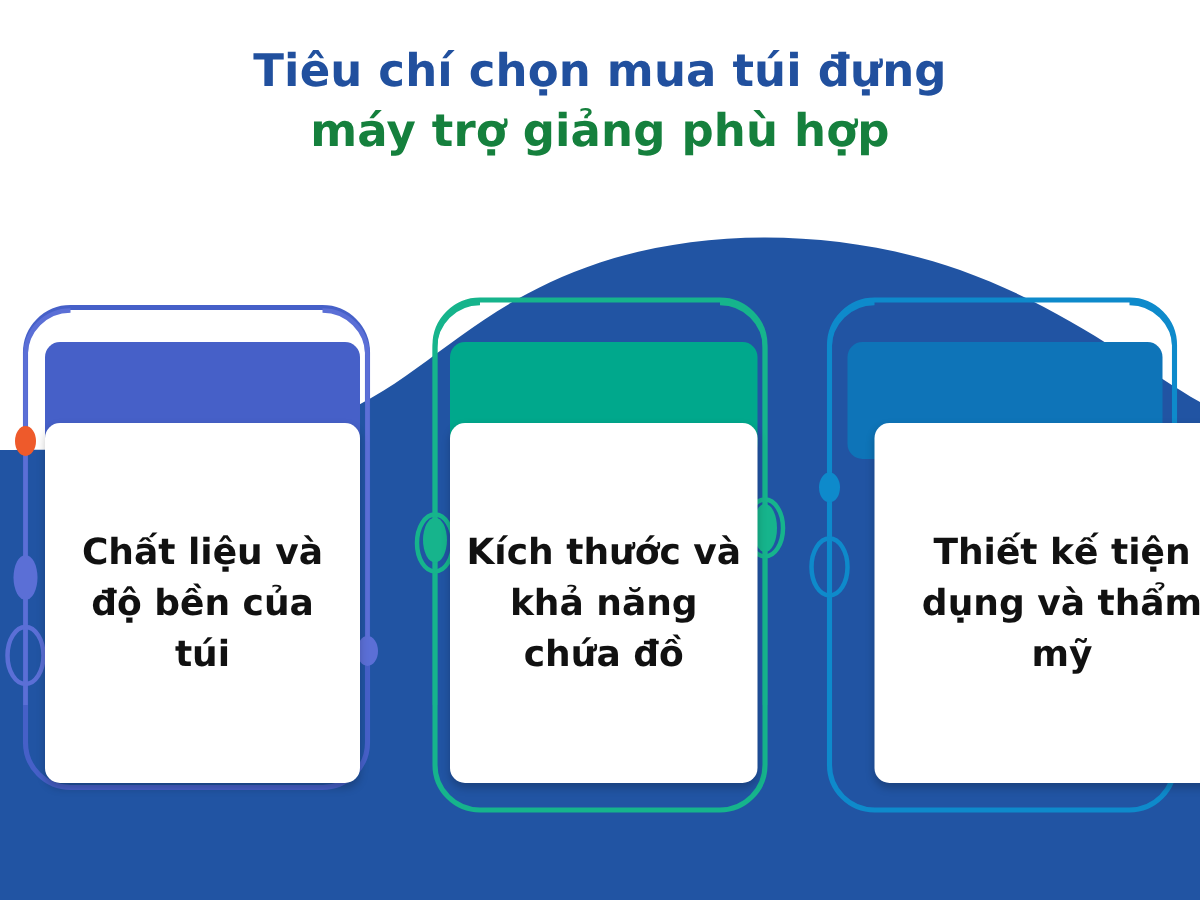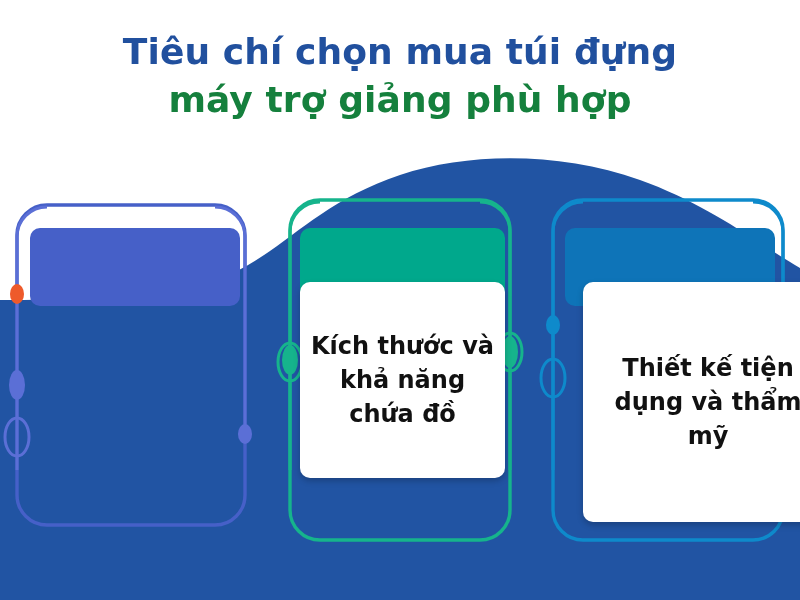--- a/index.html
+++ b/index.html
@@ -27,21 +27,21 @@
   .title-block {
     position: absolute;
     left: 0;
     top: 28px;
     width: 800px;
     text-align: center;
     z-index: 40;
   }
   .title-line {
     display: block;
-    font-size: 36px;
+    font-size: 30px;
     font-weight: bold;
     line-height: 1.33;
     letter-spacing: 0.1px;
     white-space: nowrap;
   }
   .title-line-1 { color: #21509E; }
   .title-line-2 { color: #15803d; }
 
   
   .card {
@@ -72,21 +72,21 @@
   }
 
   
   #card-1 { left: 0; top: 200px; width: 260px; height: 340px; }
   #card-1 .card-header { left: 30px; top: 28px; width: 210px; height: 78px; background: #4660C8; }
   #card-1 .card-body   { left: 30px; top: 82px; width: 210px; height: 240px; }
 
   
   #card-2 { left: 285px; top: 195px; width: 235px; height: 350px; }
   #card-2 .card-header { left: 15px; top: 33px; width: 205px; height: 78px; background: #00A88C; }
-  #card-2 .card-body   { left: 15px; top: 87px; width: 205px; height: 196px; }
+  #card-2 .card-body   { left: 15px; top: 87px; width: 205px; height: 240px; }
 
   
   #card-3 { left: 550px; top: 195px; width: 240px; height: 350px; }
   #card-3 .card-header { left: 15px; top: 33px; width: 210px; height: 78px; background: #0E74B8; }
   #card-3 .card-body   { left: 33px; top: 87px; width: 250px; height: 240px; }
 </style>
 </head>
 <body>
 
 <div id="stage">
@@ -146,20 +146,23 @@
     </g>
   </svg>
 
   <div class="title-block">
     <span class="title-line title-line-1">Tiêu chí chọn mua túi đựng</span>
     <span class="title-line title-line-2">máy trợ giảng phù hợp</span>
   </div>
 
   <div class="card" id="card-1">
     <div class="card-header"></div>
+    <div class="card-body">
+      <span class="card-label">Chất liệu và độ bền của túi</span>
+    </div>
   </div>
 
   <div class="card" id="card-2">
     <div class="card-header"></div>
     <div class="card-body">
       <span class="card-label">Kích thước và khả năng chứa đồ</span>
     </div>
   </div>
 
   <div class="card" id="card-3">

